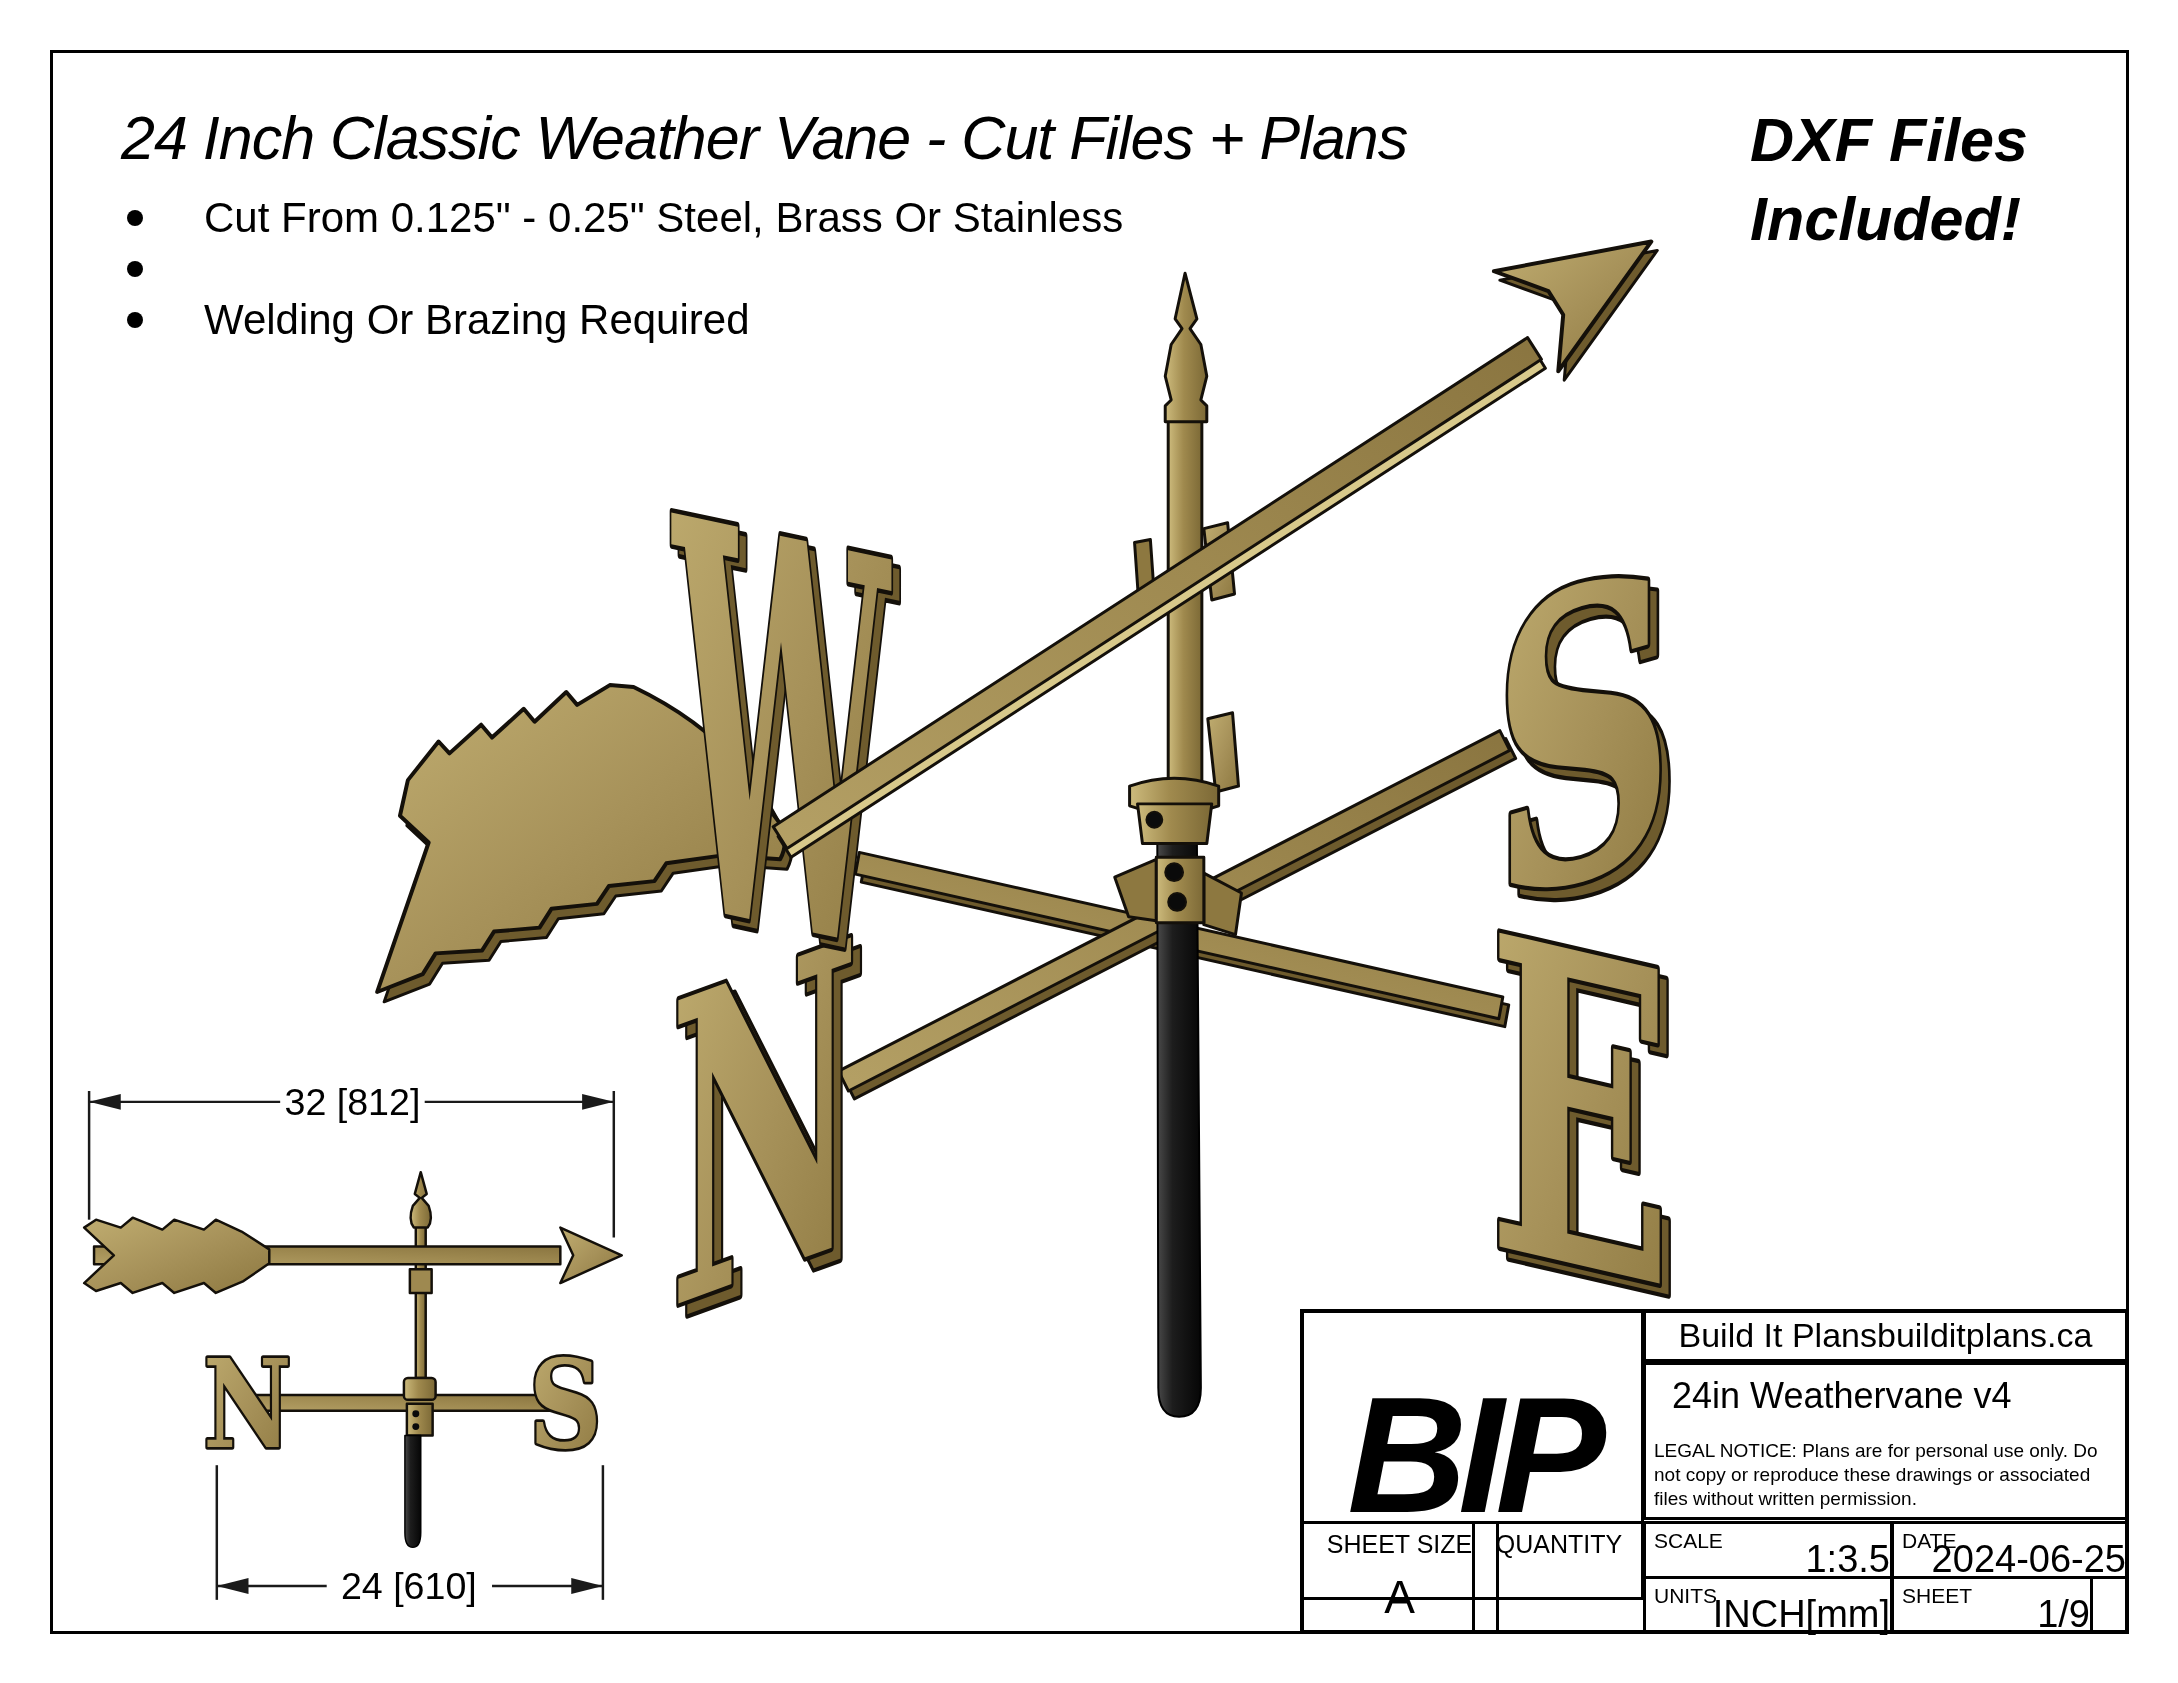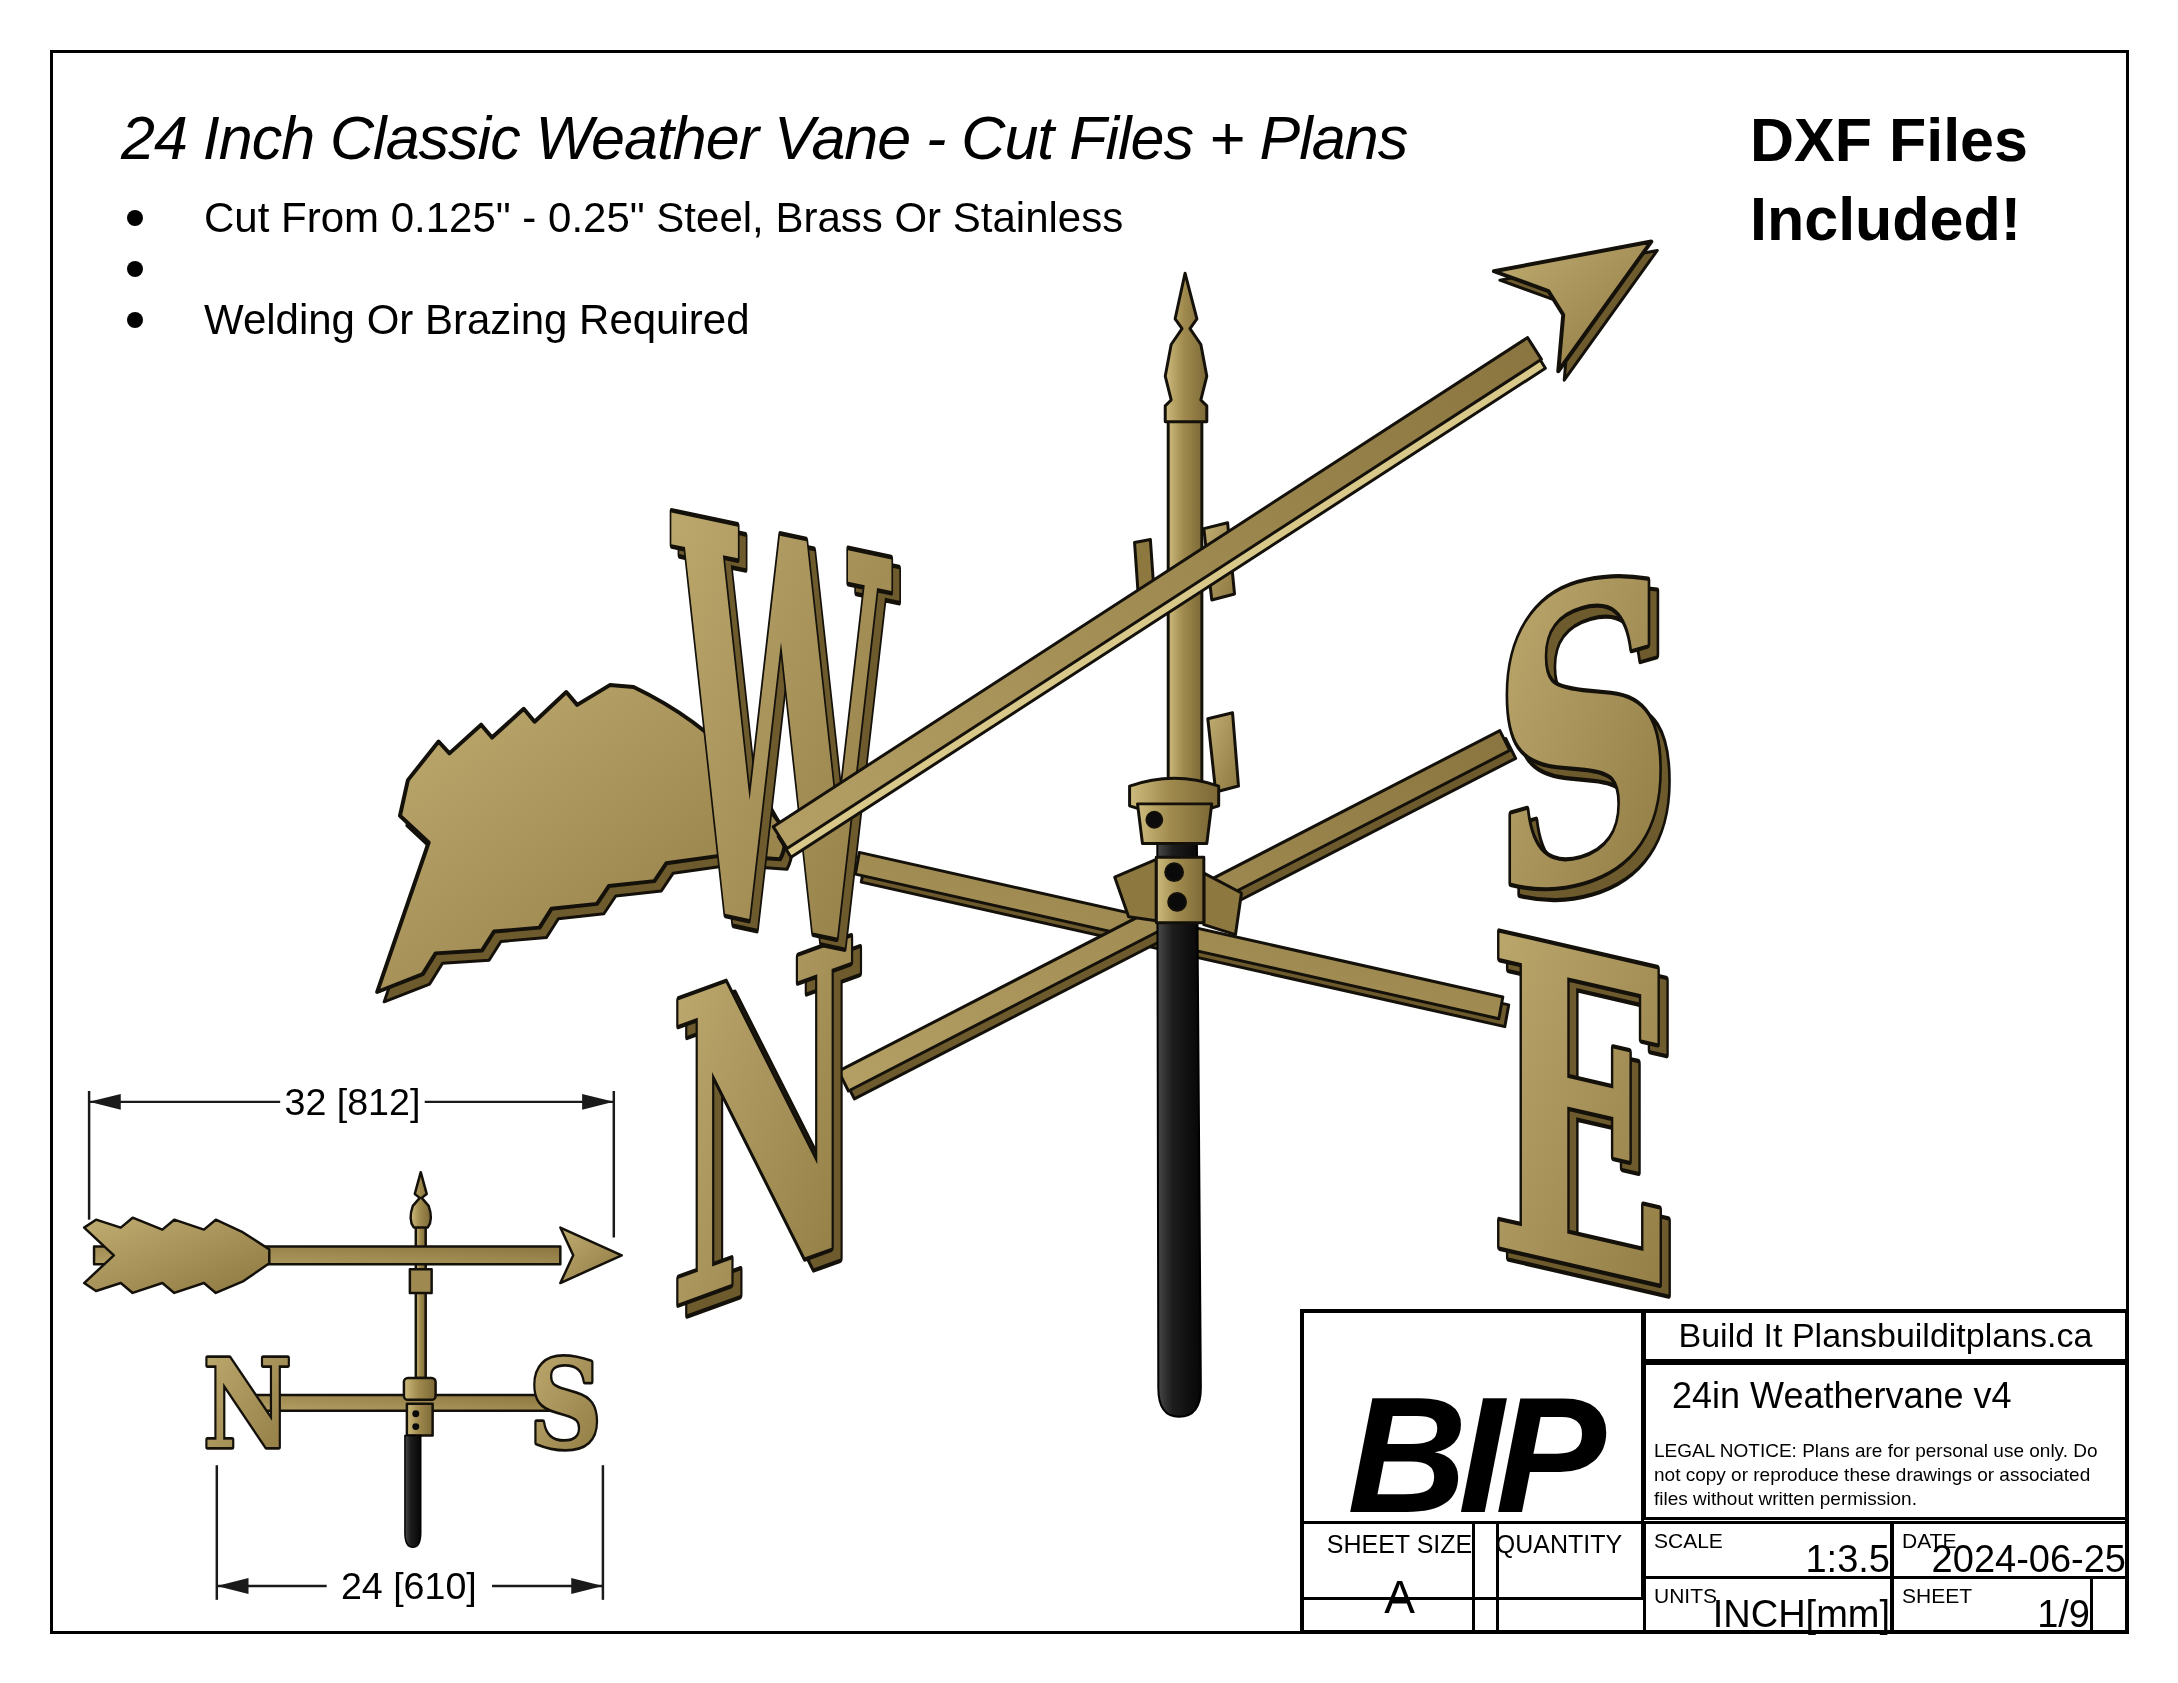--- a/index.html
+++ b/index.html
@@ -14,21 +14,21 @@
   .sheet-title {
     position:absolute; left:121px; top:103px; font-size:61px; font-style:italic;
     white-space:nowrap; letter-spacing:-1px;
   }
   .bullets { position:absolute; left:127px; top:192px; }
   .bullet-row { display:flex; align-items:center; height:51px; }
   .bullet-dot { width:16px; height:16px; border-radius:50%; background:#000; margin-right:61px; flex:0 0 auto; }
   .bullet-text { font-size:42px; white-space:nowrap; }
   .dxf-note {
     position:absolute; left:1750px; top:101px; font-size:61px; font-weight:bold;
-    line-height:79px; white-space:nowrap;
+    font-style:italic; line-height:79px; white-space:nowrap;
   }
   svg.scene { position:absolute; left:0; top:0; }
   .cut-letter {
     font-family:"DejaVu Serif", serif; font-weight:bold; text-anchor:middle;
     paint-order:stroke; stroke:#14100a; stroke-linejoin:round;
   }
   .dim-text { font-size:38px; fill:#000; text-anchor:middle; font-family:"Liberation Sans",sans-serif; }
 
   
   .tb-cell { position:absolute; border:3px solid #000; box-sizing:border-box; background:transparent; }

